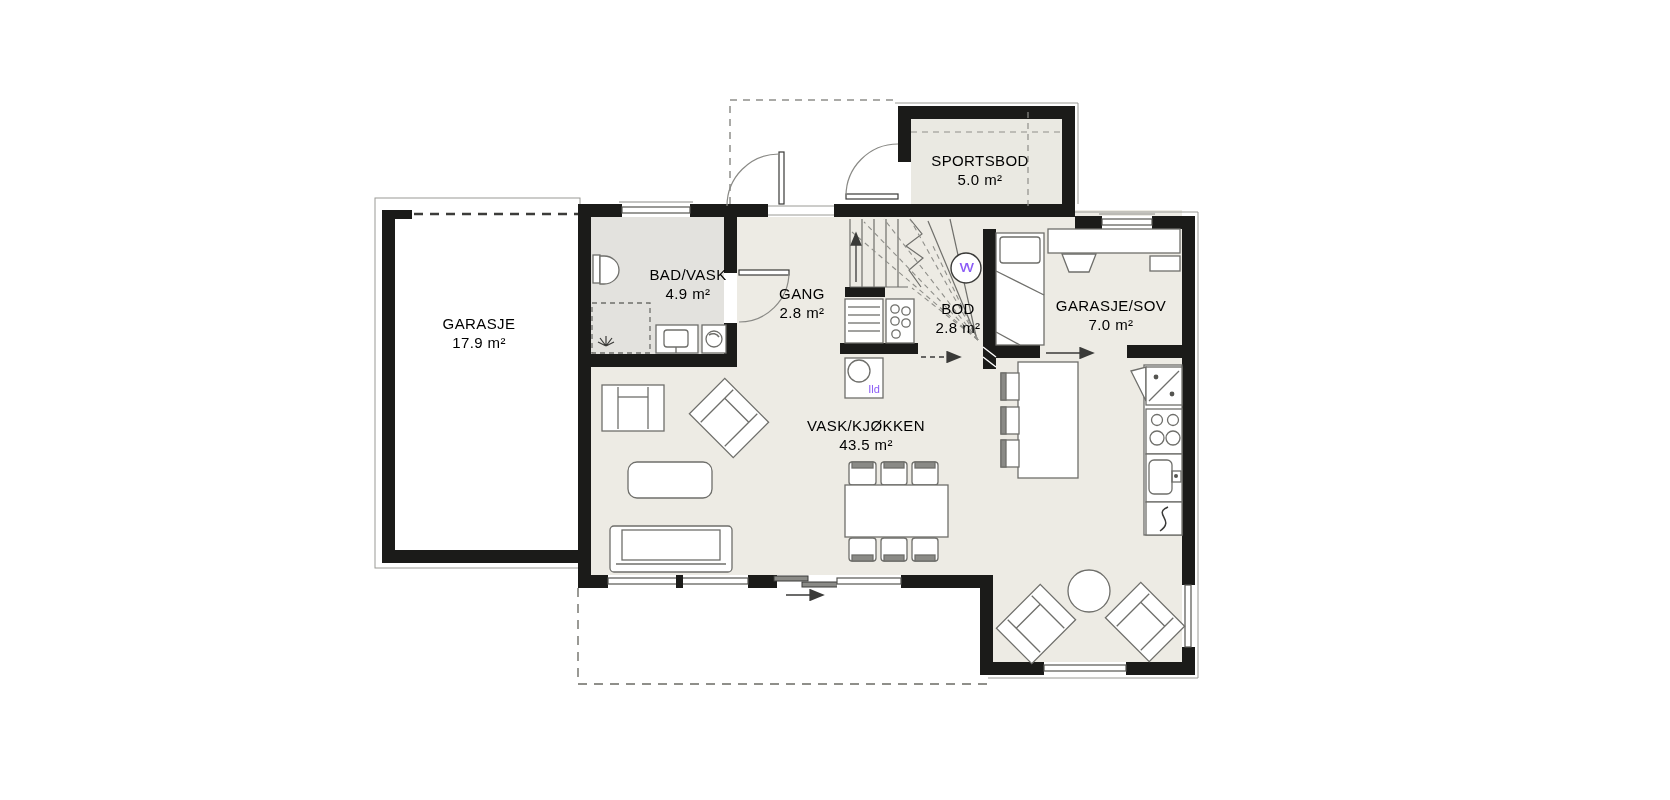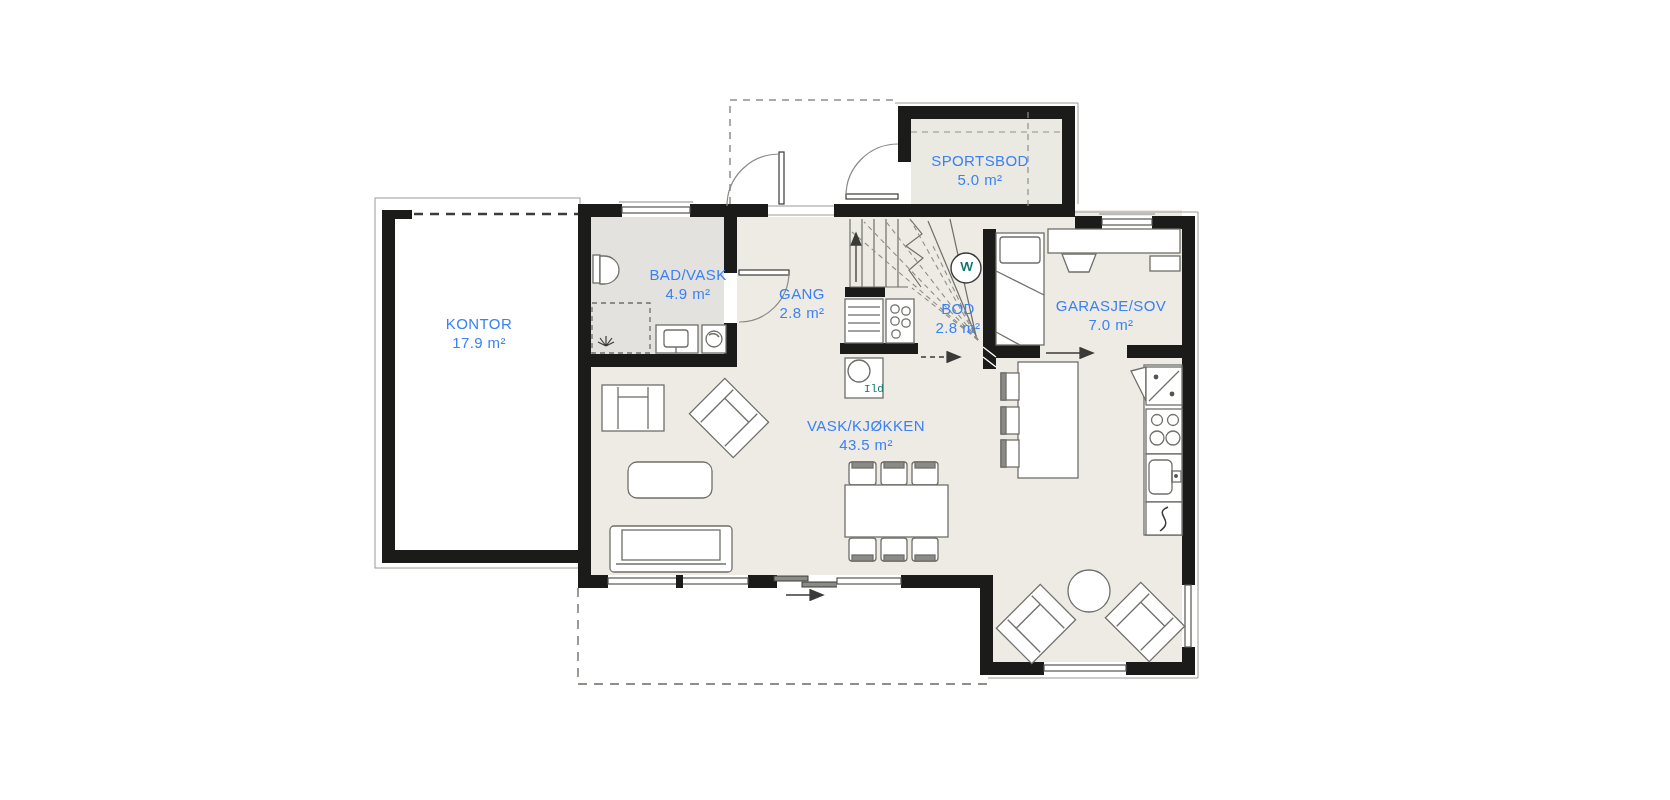--- a/index.html
+++ b/index.html
@@ -1,26 +1,26 @@
 <!DOCTYPE html>
 <html><head>
 <meta charset="utf-8">
 <style>
   html,body{margin:0;padding:0;background:#ffffff;}
   .page{position:relative;width:1670px;height:800px;background:#ffffff;overflow:hidden;
         font-family:"Liberation Sans", sans-serif;}
   .plan{position:absolute;left:372px;top:88px;width:830px;height:600px;}
   .plan svg{position:absolute;left:0;top:0;}
   .room-label{position:absolute;transform:translate(-50%,-50%);text-align:center;
-      color:#3b82f6;font-size:15px;font-weight:500;letter-spacing:.4px;line-height:19px;
+      color:#000000;font-size:15px;font-weight:500;letter-spacing:.4px;line-height:19px;
       white-space:nowrap;pointer-events:none;}
   .room-label .nm,.room-label .ar{display:block;}
   .mini-label{position:absolute;transform:translate(-50%,-50%);text-align:left;
-      color:#0f766e;font-size:11px;font-weight:500;letter-spacing:0;line-height:11px;
-      white-space:nowrap;pointer-events:none;font-family:Liberation Mono, monospace;}
+      color:#8b5cf6;font-size:11px;font-weight:500;letter-spacing:0;line-height:11px;
+      white-space:nowrap;pointer-events:none;}
   .vv{letter-spacing:-1.5px;font-size:12px;font-weight:700;}
 </style>
 </head>
 <body>
 
 <div class="page">
   <div class="plan">
 
     <svg width="830" height="600" viewBox="0 0 830 600">
       <defs>
@@ -319,21 +319,21 @@
         <g transform="translate(773,534) rotate(45)">
           <rect x="-31" y="-25" width="62" height="50"></rect>
           <line x1="-17" y1="-23" x2="-17" y2="23"></line>
           <line x1="17" y1="-23" x2="17" y2="23"></line>
           <line x1="-17" y1="-11" x2="17" y2="-11"></line>
         </g>
       </g>
     </svg>
 
     <div class="room-label" style="left:107px;top:245px">
-      <span class="nm">KONTOR</span>
+      <span class="nm">GARASJE</span>
       <span class="ar">17.9 m²</span>
     </div>
     <div class="room-label" style="left:608px;top:82px">
       <span class="nm">SPORTSBOD</span>
       <span class="ar">5.0 m²</span>
     </div>
     <div class="room-label" style="left:316px;top:196px">
       <span class="nm">BAD/VASK</span>
       <span class="ar">4.9 m²</span>
     </div>

